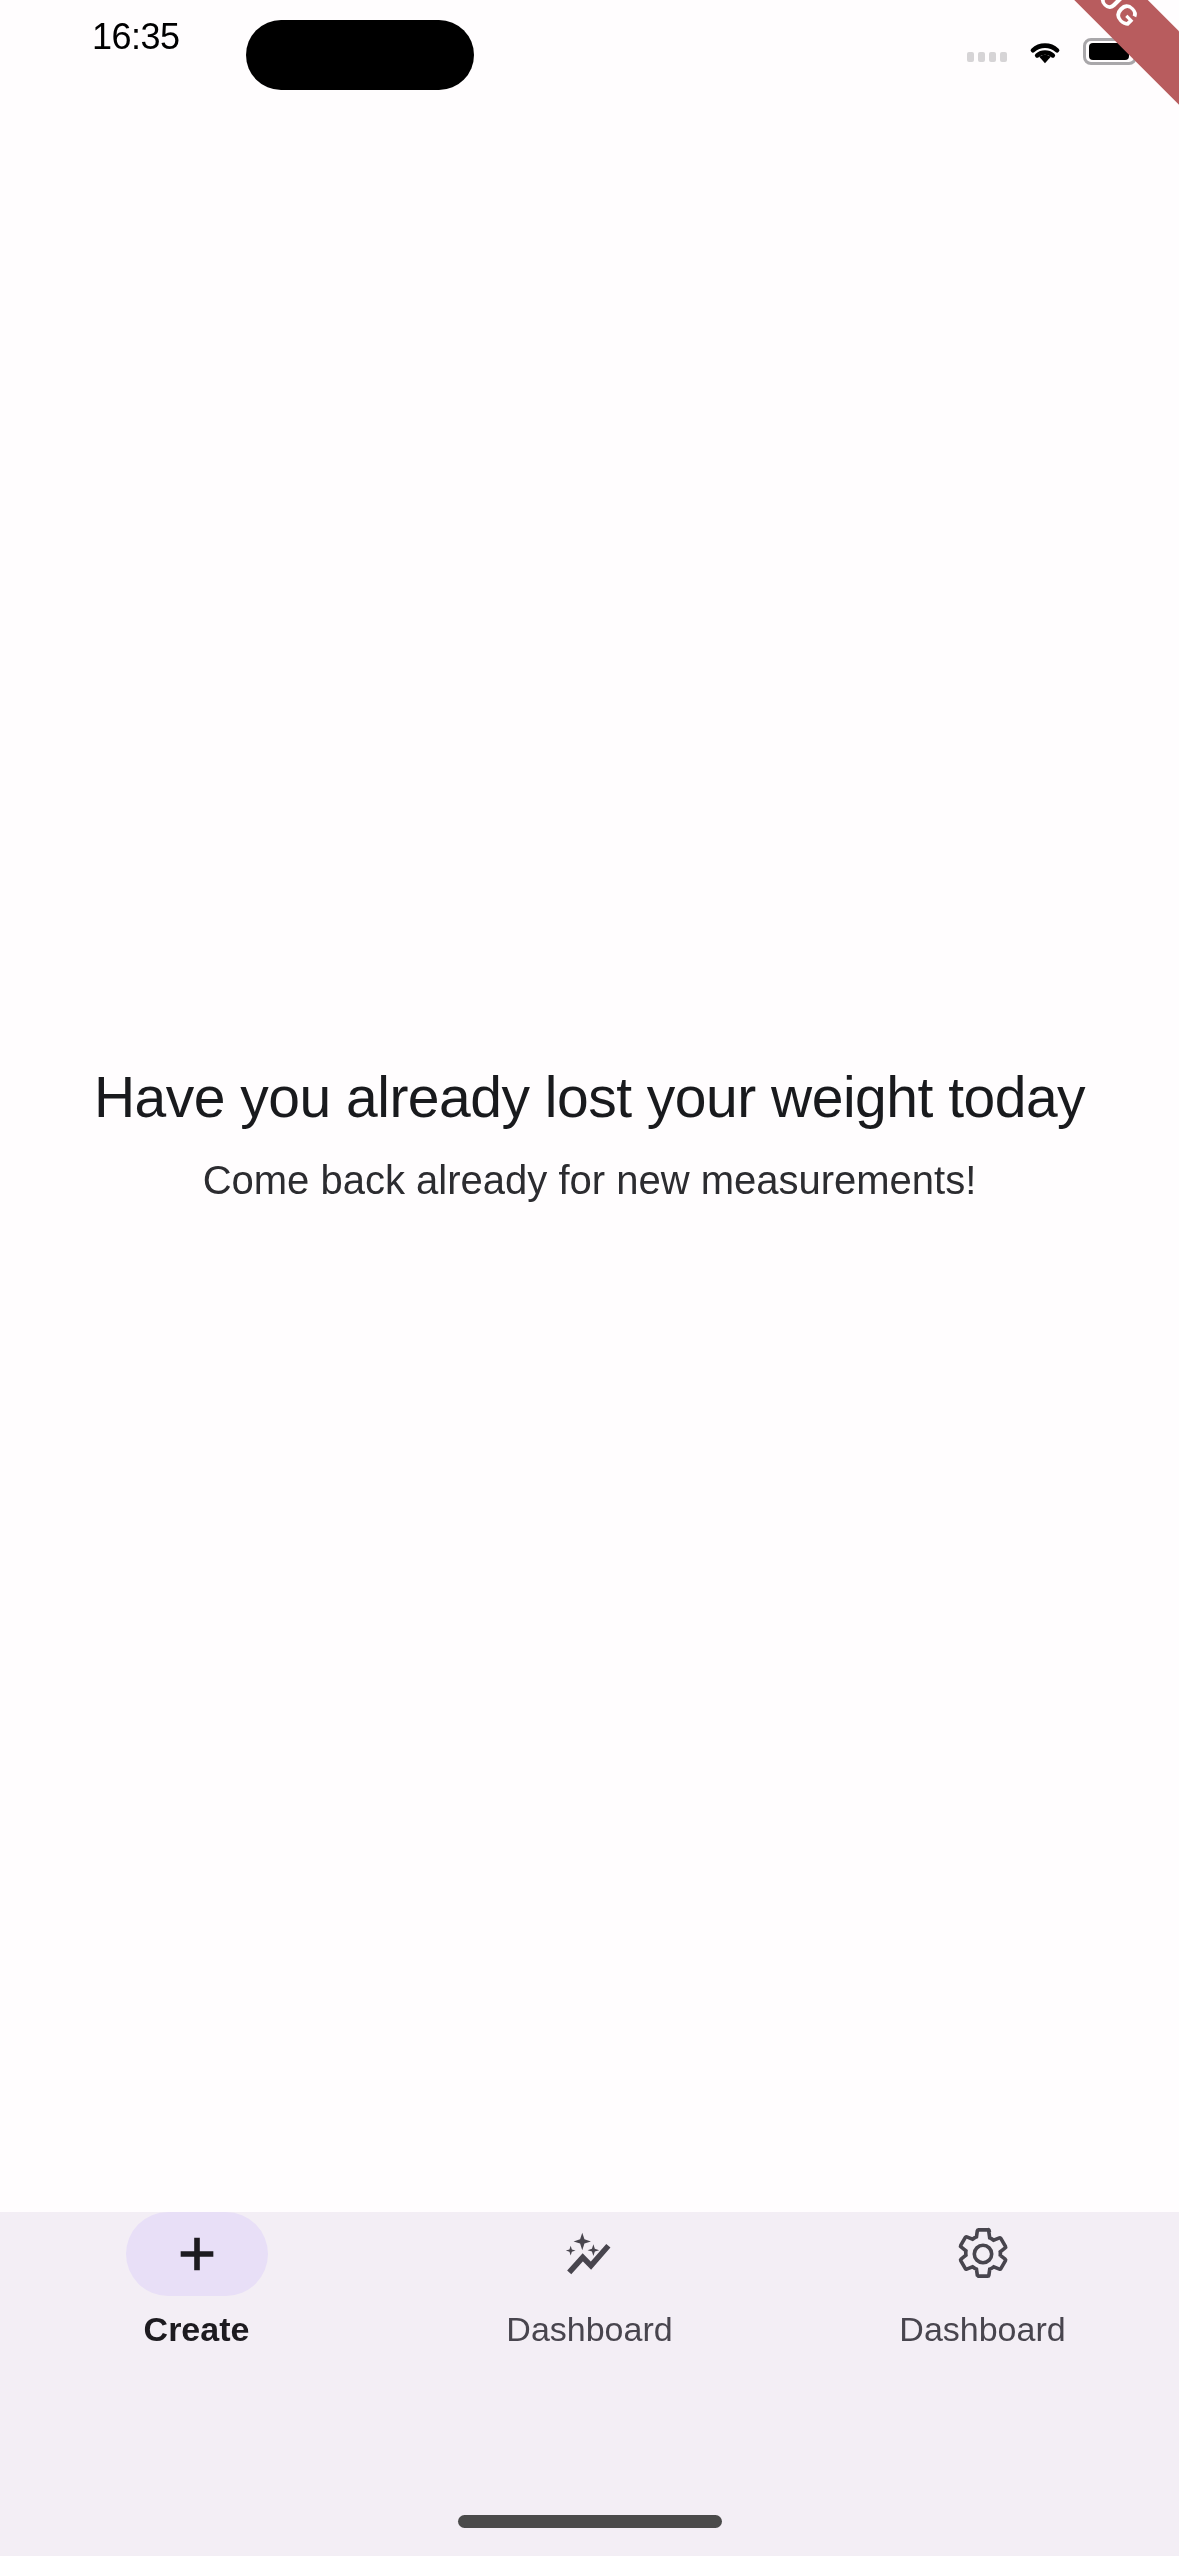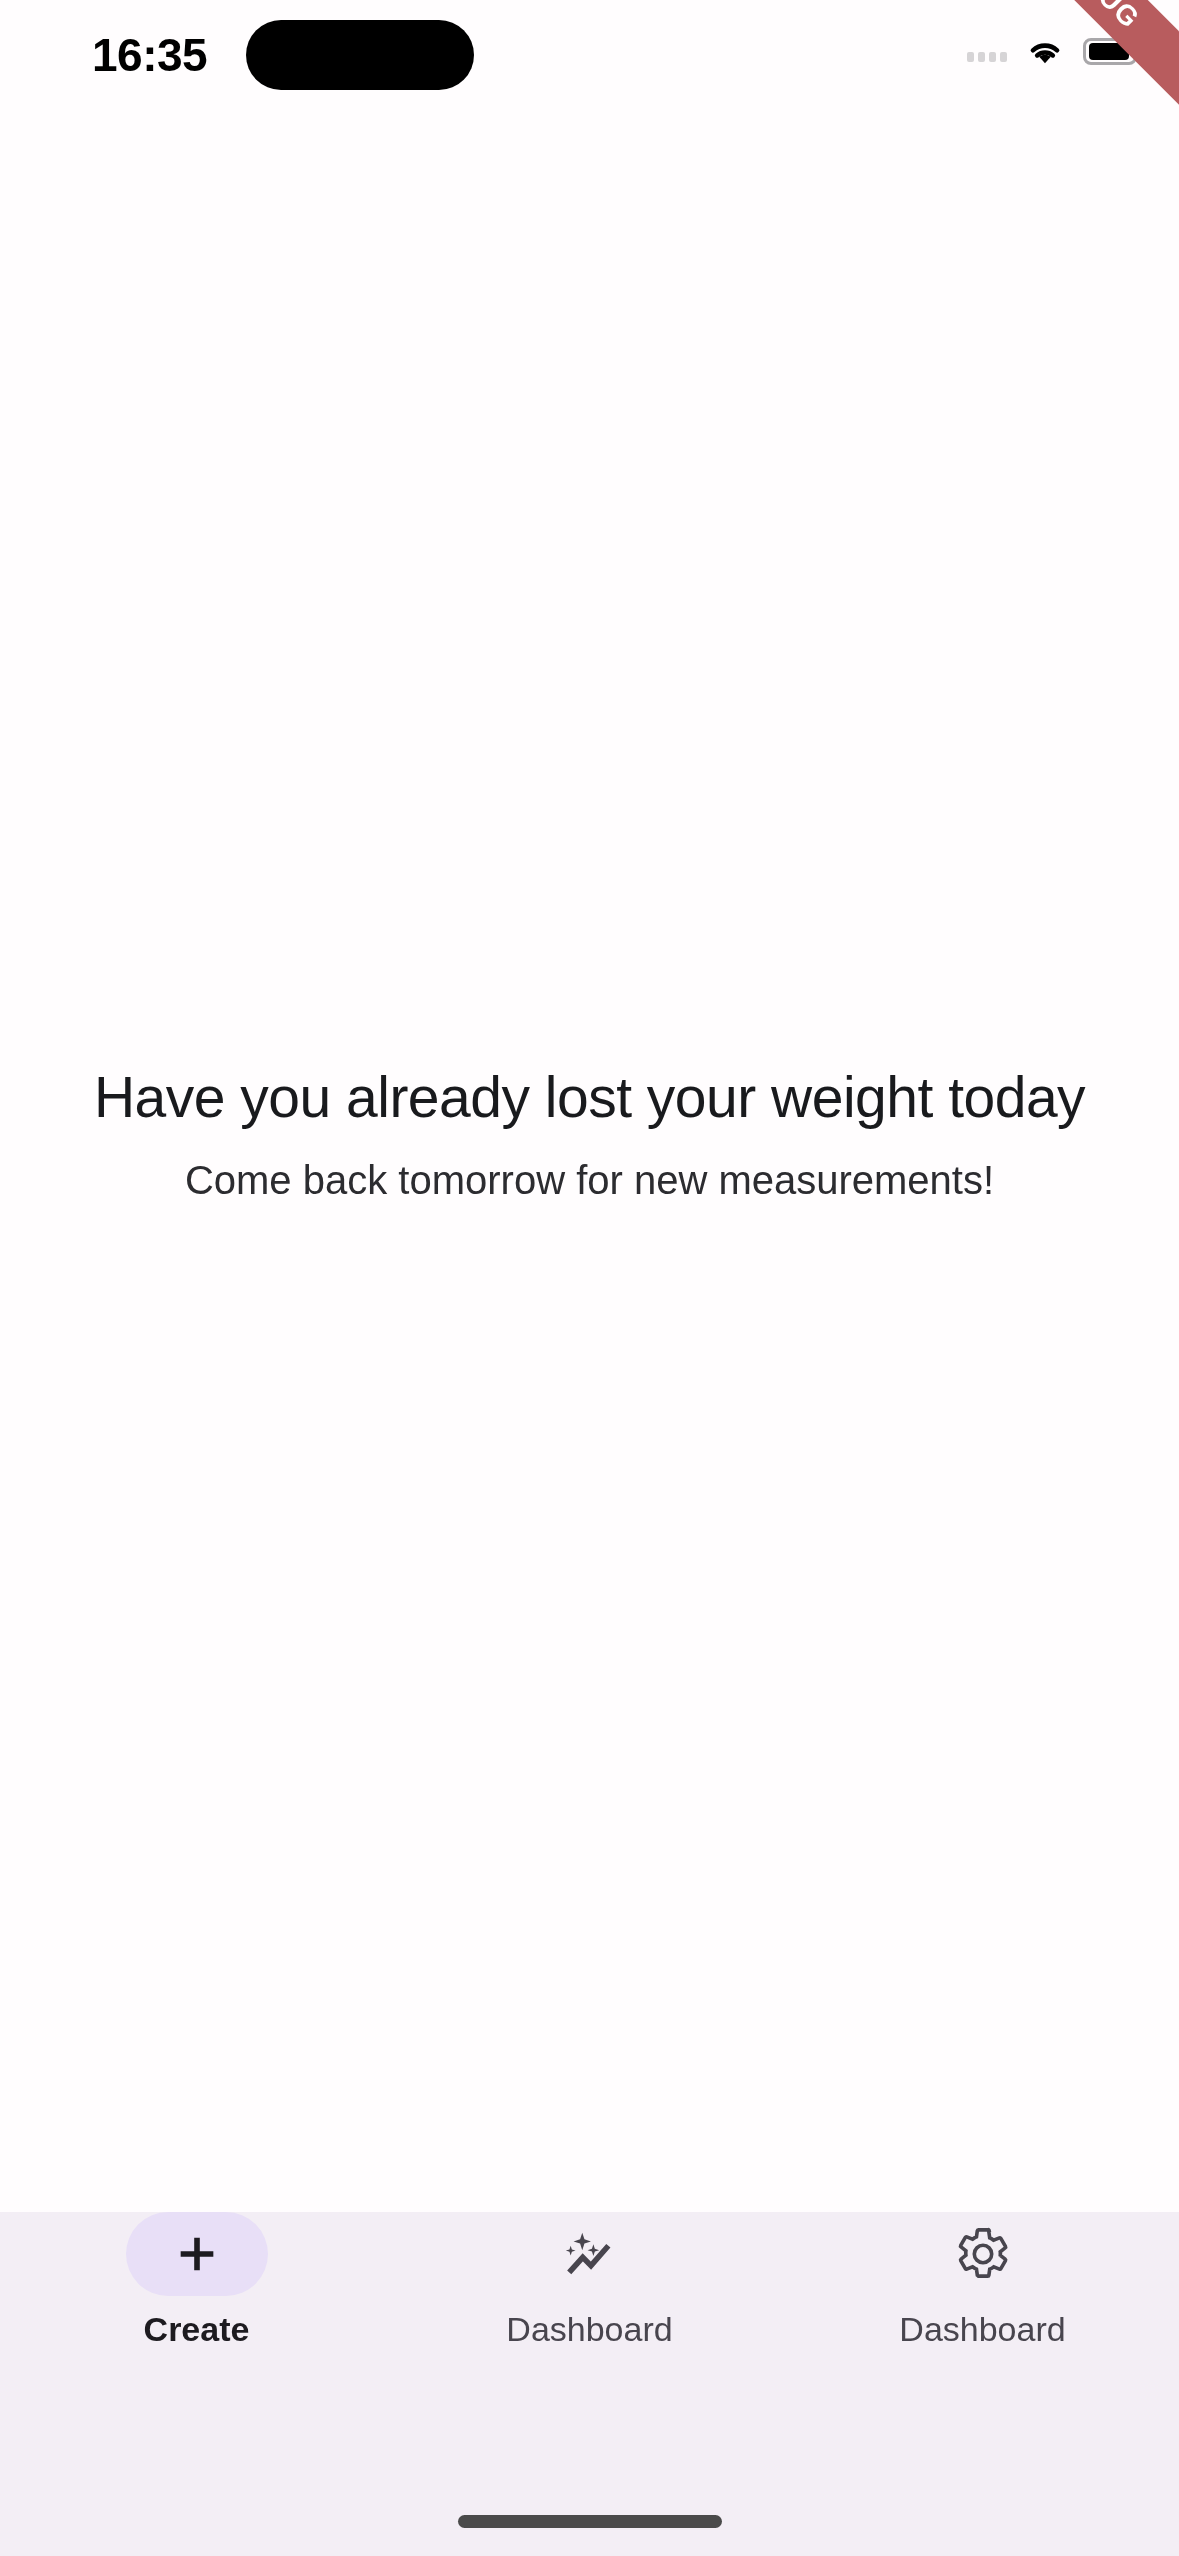--- a/index.html
+++ b/index.html
@@ -20,23 +20,23 @@
   
   .status-bar {
     position:relative;
     height:120px;
     flex:0 0 120px;
     display:flex; align-items:center;
     background:transparent;
   }
   .status-time {
     position:absolute;
-    left:92px; top:28px;
-    font-size:46px;
-    font-weight:700;
+    left:92px; top:16px;
+    font-size:36px;
+    font-weight:400;
     color:#000;
     letter-spacing:-0.5px;
   }
   .dynamic-island {
     position:absolute;
     left:246px; top:20px;
     width:228px; height:70px;
     background:#000;
     border-radius:38px;
   }
@@ -202,21 +202,21 @@
           <i></i>
         </span>
     </div>
 
     <div class="debug-ribbon">DEBUG</div>
   </div>
 
   <div class="content">
     <div class="center-block">
       <div class="headline">Have you already lost your weight today</div>
-      <div class="subhead">Come back tomorrow for new measurements!</div>
+      <div class="subhead">Come back already for new measurements!</div>
     </div>
   </div>
 
   <div class="bottom-nav">
 
     <div class="nav-item active">
       <div class="nav-pill">
         <span>
           <svg class="nav-icon" width="56" height="56" viewBox="0 0 24 24">
             <path d="M12 5 L12 19 M5 12 L19 12" stroke="#1d1b20" stroke-width="2.4" stroke-linecap="butt"></path>

